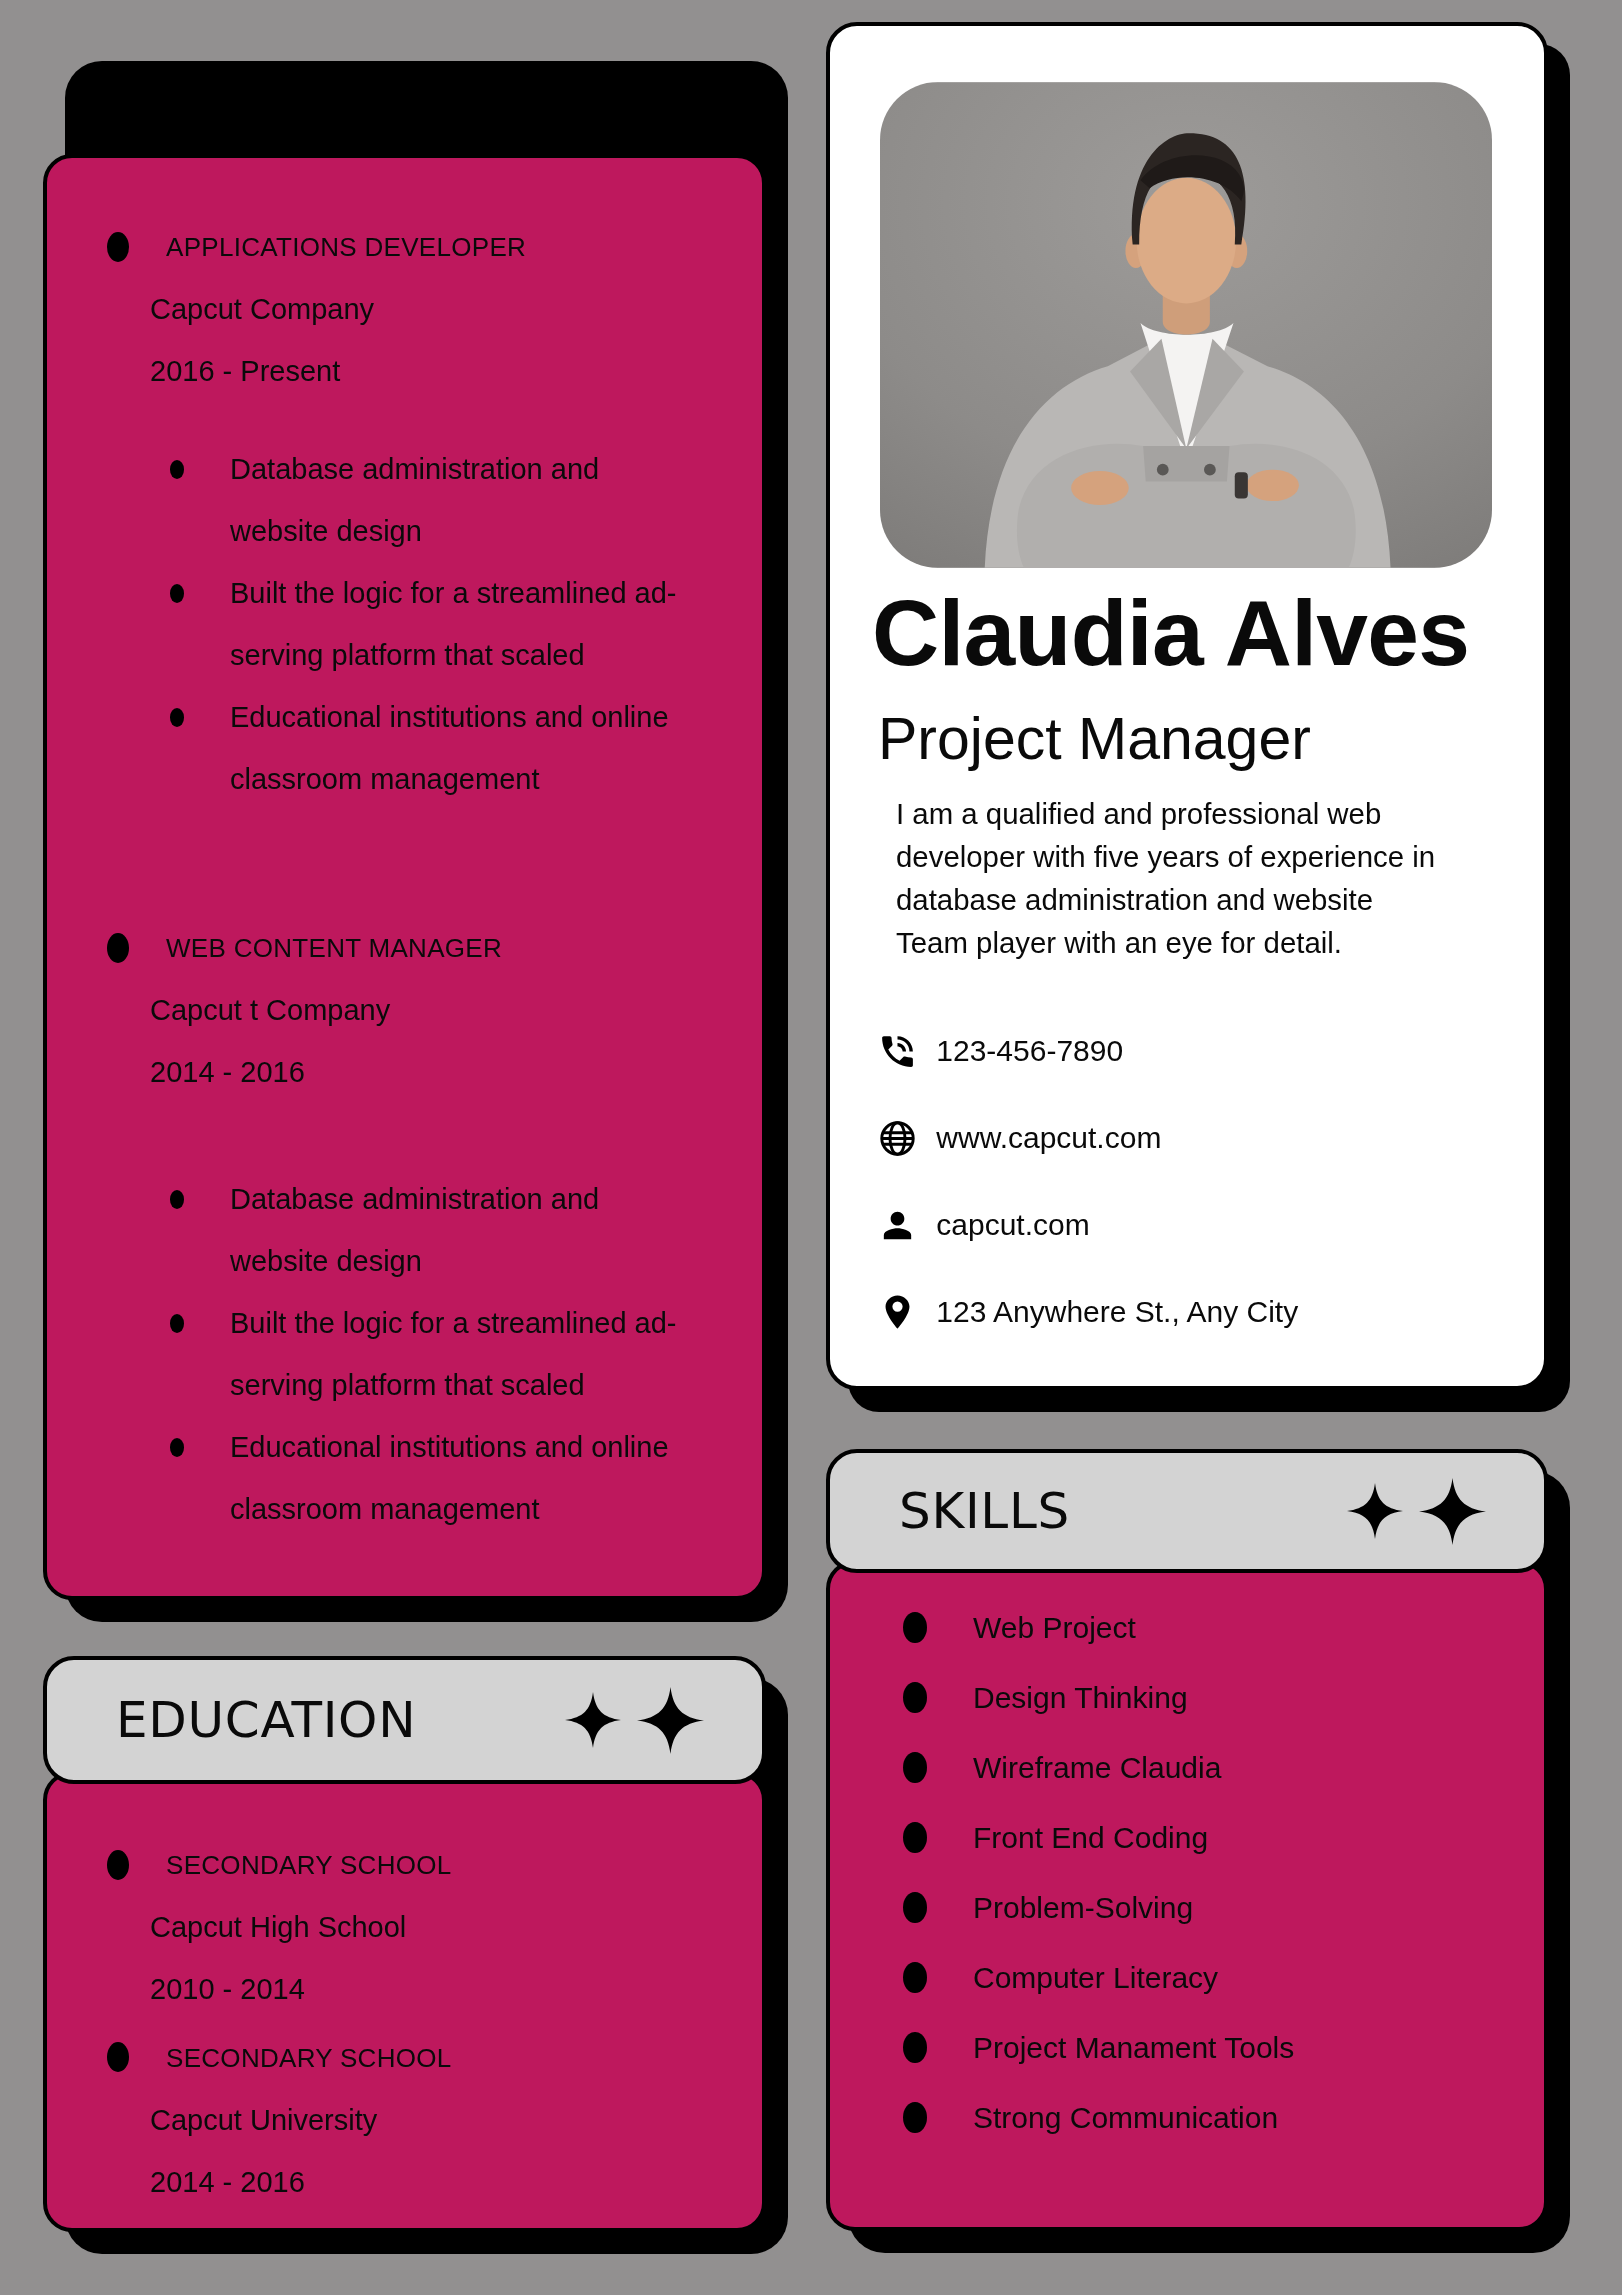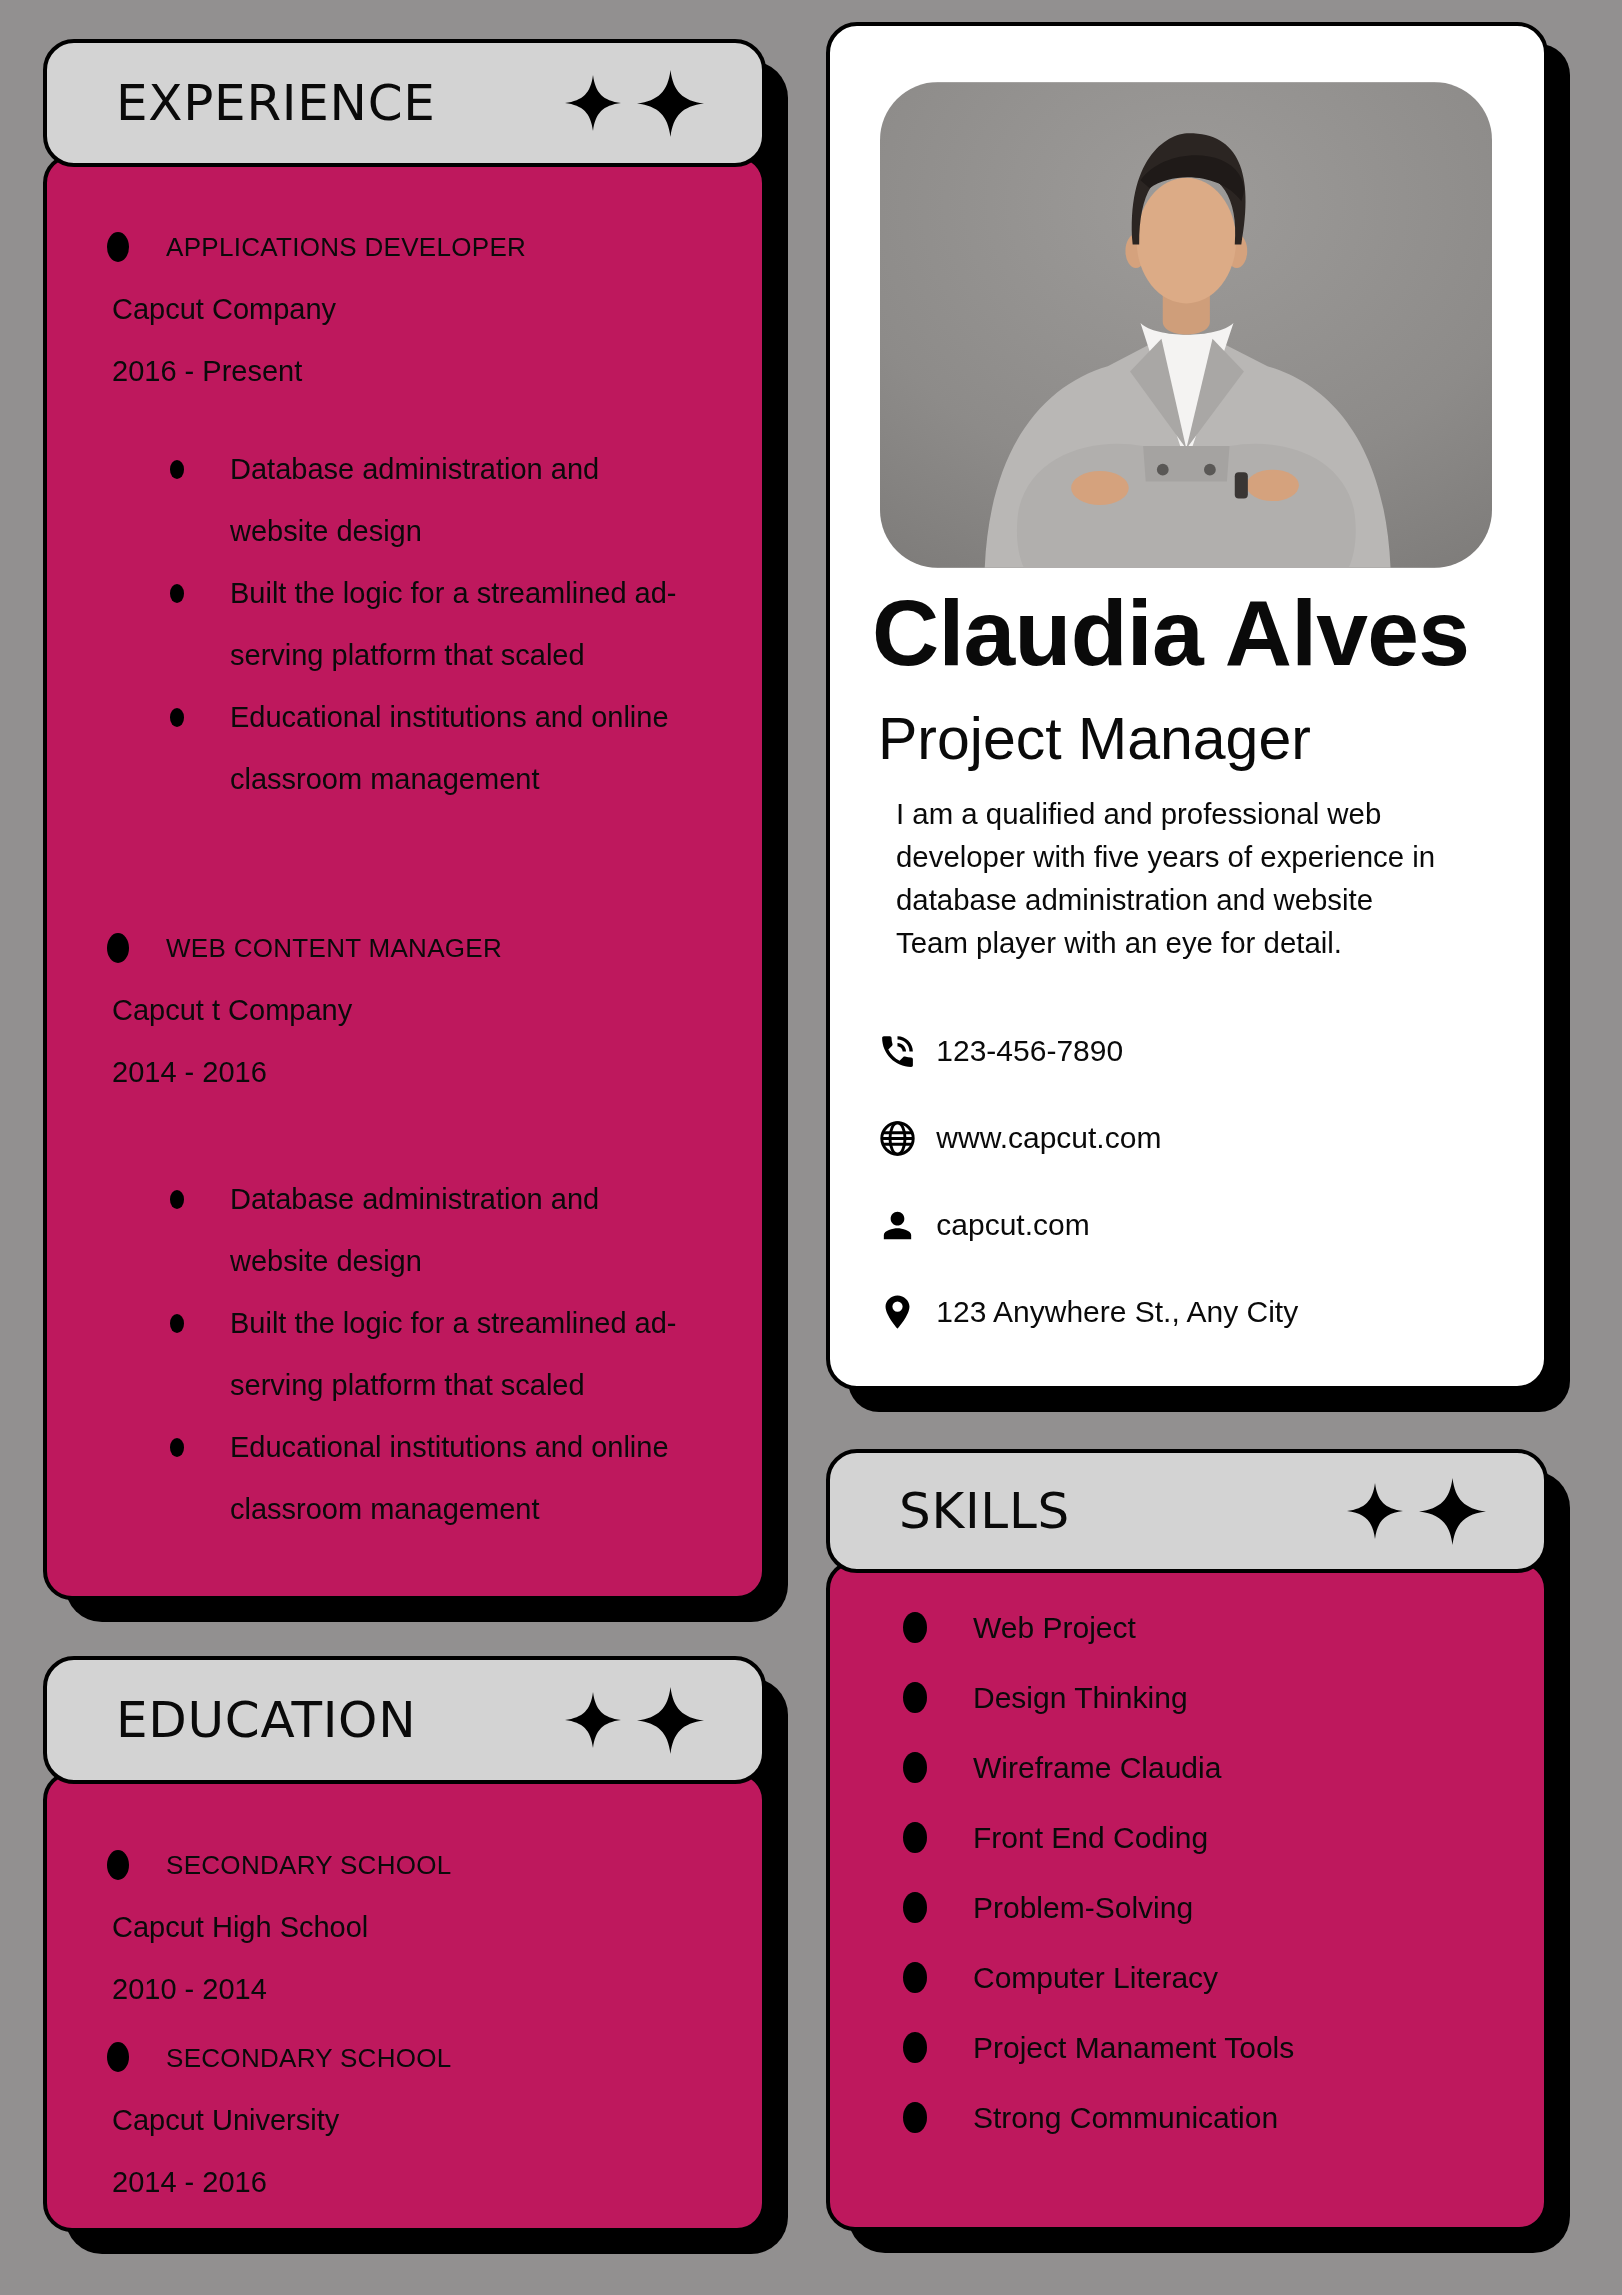--- a/index.html
+++ b/index.html
@@ -21,21 +21,21 @@
     display:flex;align-items:center;gap:15.7px;}
   .sparkle-sm{width:56px;height:56px;}
   .sparkle-lg{width:67px;height:67px;}
   .body-card{position:absolute;left:0;width:100%;background:#be185d;
     border:4.6px solid #000;border-radius:29px;box-sizing:border-box;z-index:2;}
 
   
   .xp-content{padding-top:58px;}
   .row-main{position:relative;padding-left:119px;line-height:62px;font-size:26px;
     letter-spacing:0.3px;white-space:nowrap;}
-  .row-sub{position:relative;padding-left:65px;line-height:62px;font-size:29px;
+  .row-sub{position:relative;padding-left:103px;line-height:62px;font-size:29px;
     white-space:nowrap;}
   .dot-main{position:absolute;left:60px;top:15.7px;width:22px;height:30px;
     background:#000;border-radius:50%;}
   .sub-item{position:relative;padding-left:183px;font-size:29px;line-height:62px;
     white-space:nowrap;}
   .dot-sub{position:absolute;left:123px;top:21.6px;width:14.4px;height:19px;
     background:#000;border-radius:50%;}
   .sub-group{margin-top:36px;}
   .job2{margin-top:107px;}
   .sub-group-2{margin-top:65px;}
@@ -123,31 +123,20 @@
           </div>
           <div class="sub-item">
             <span class="dot-sub"></span>
             <div>Educational institutions and online</div>
             <div>classroom management</div>
           </div>
         </div>
       </div>
     </div>
   </div>
-  <div class="header-bar">
-    <span class="header-title">EXPERIENCE</span>
-    <span class="sparkles">
-      <svg class="sparkle-sm" viewBox="0 0 100 100">
-          <path d="M50 0 C54 32 68 46 100 50 C68 54 54 68 50 100 C46 68 32 54 0 50 C32 46 46 32 50 0 Z" fill="#000"></path>
-        </svg>
-      <svg class="sparkle-lg" viewBox="0 0 100 100">
-          <path d="M50 0 C54 32 68 46 100 50 C68 54 54 68 50 100 C46 68 32 54 0 50 C32 46 46 32 50 0 Z" fill="#000"></path>
-        </svg>
-    </span>
-  </div>
 </div>
 
 <div class="section" style="left:43px;top:1656px;width:723px;height:576px;">
   <div class="sec-shadow"></div>
   <div class="body-card" style="top:115px;height:461px;">
     <div class="edu-content">
       <div>
         <div class="row-main">
           <span class="dot-main"></span>
           <span>SECONDARY SCHOOL</span>

